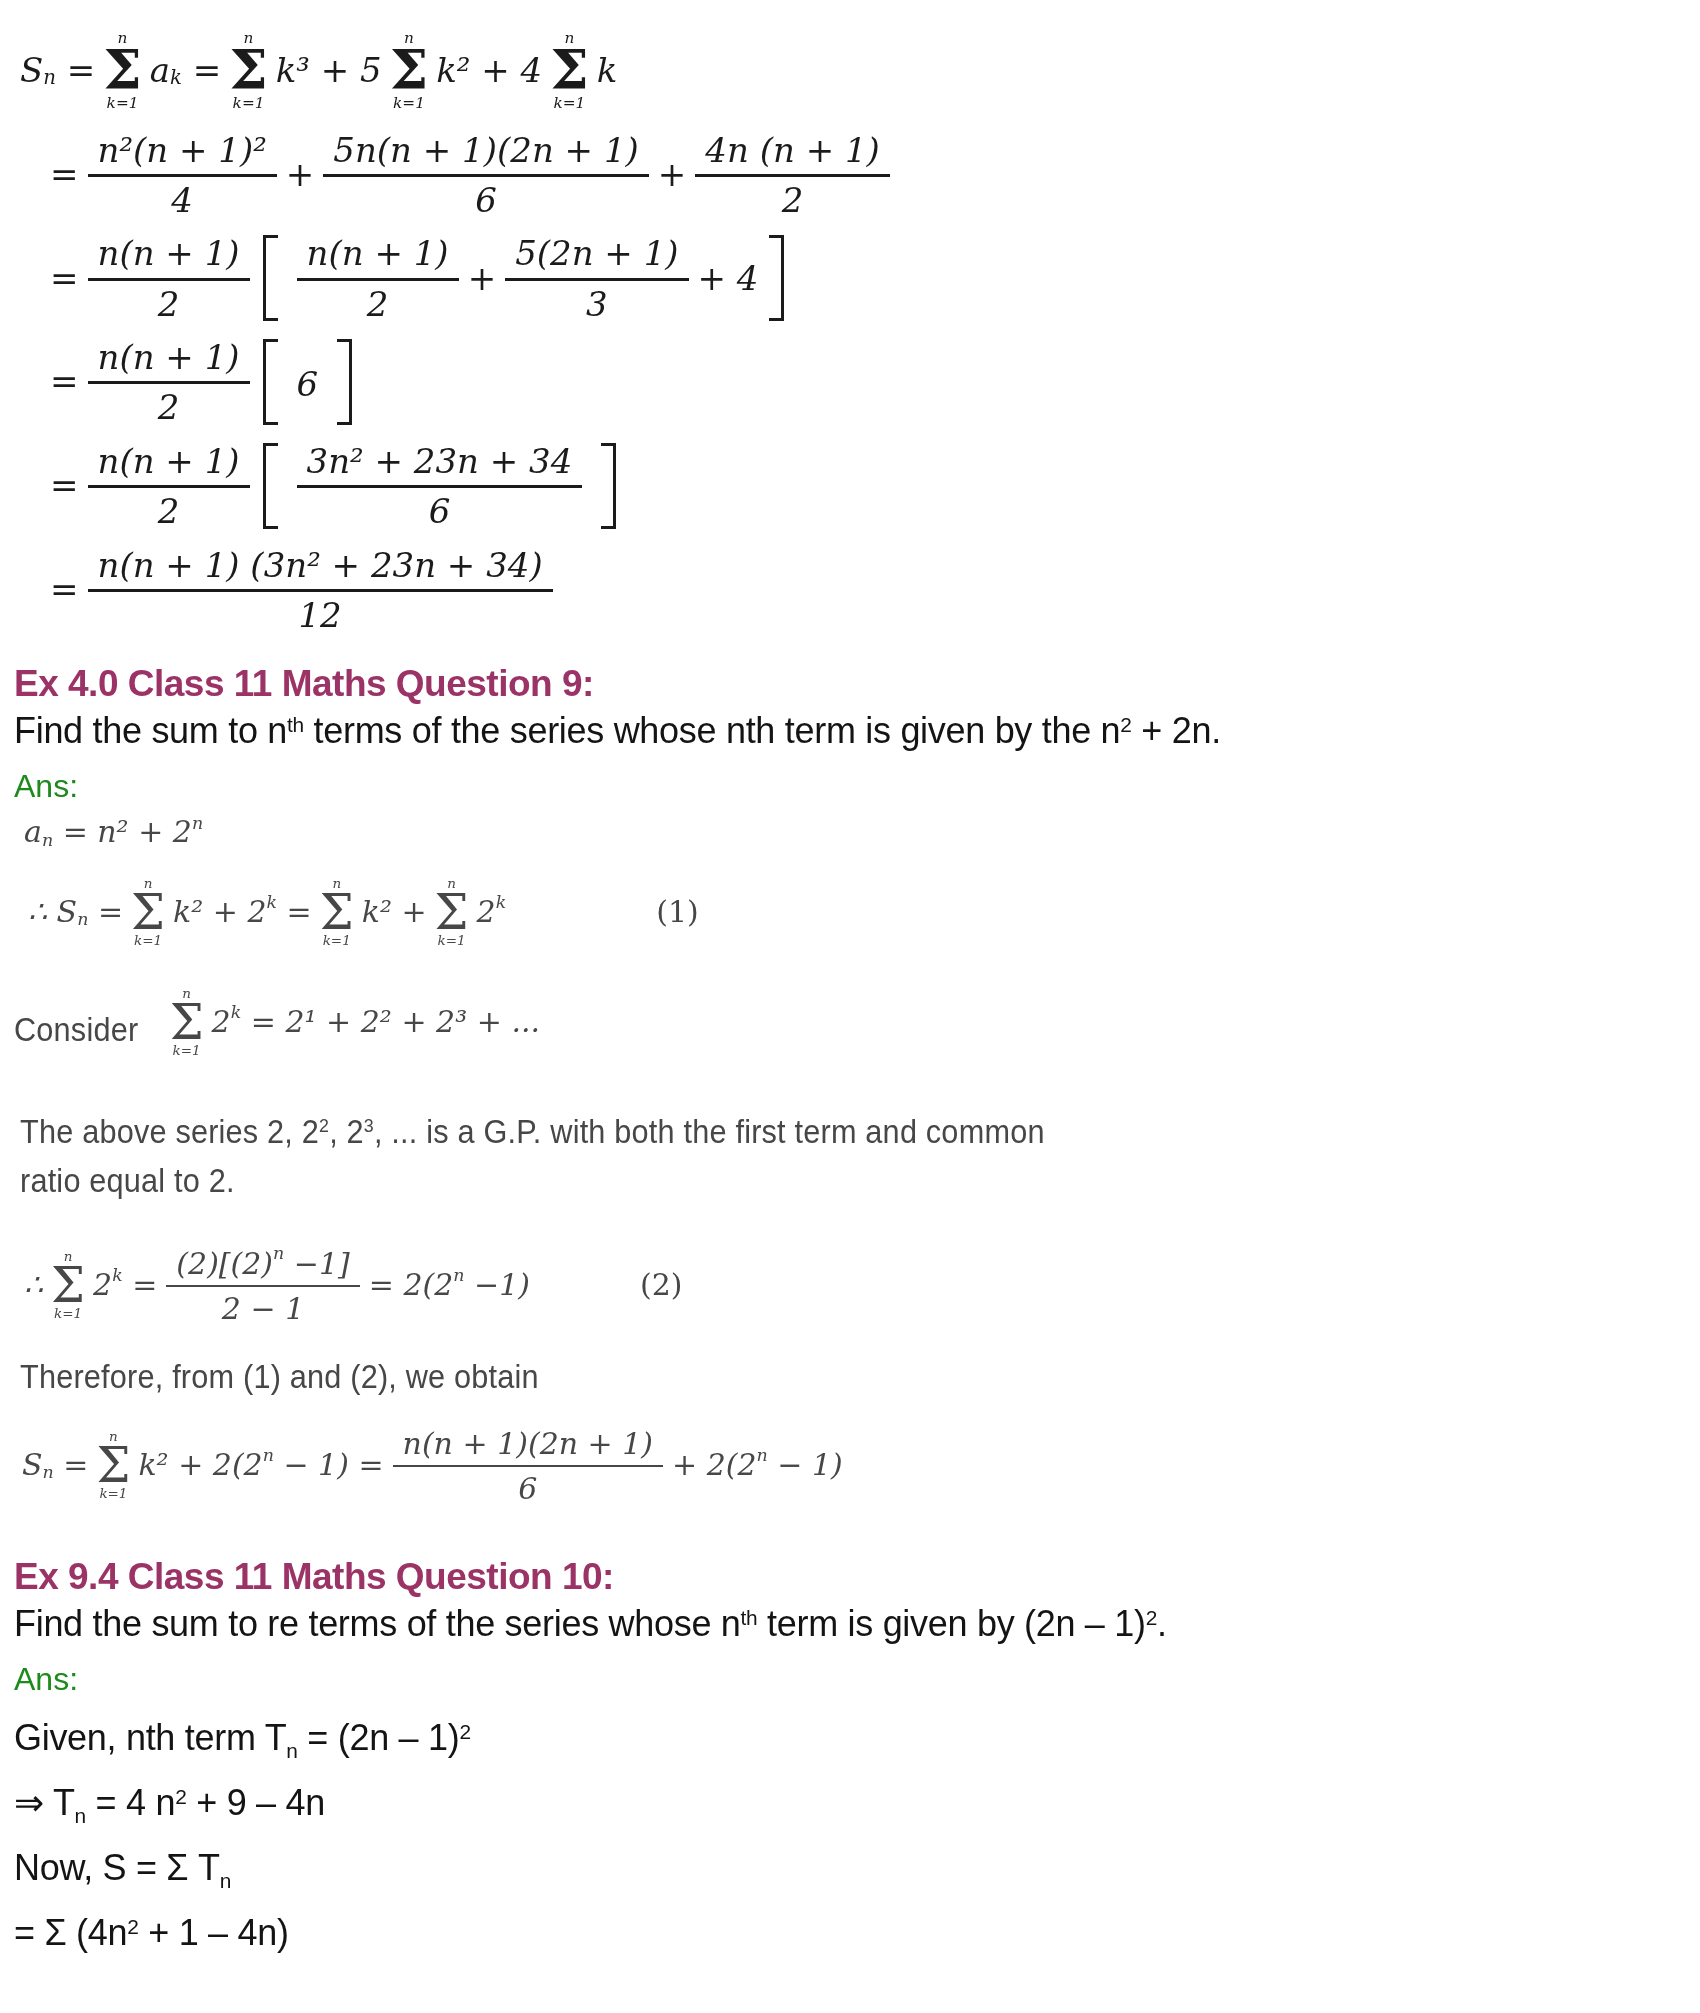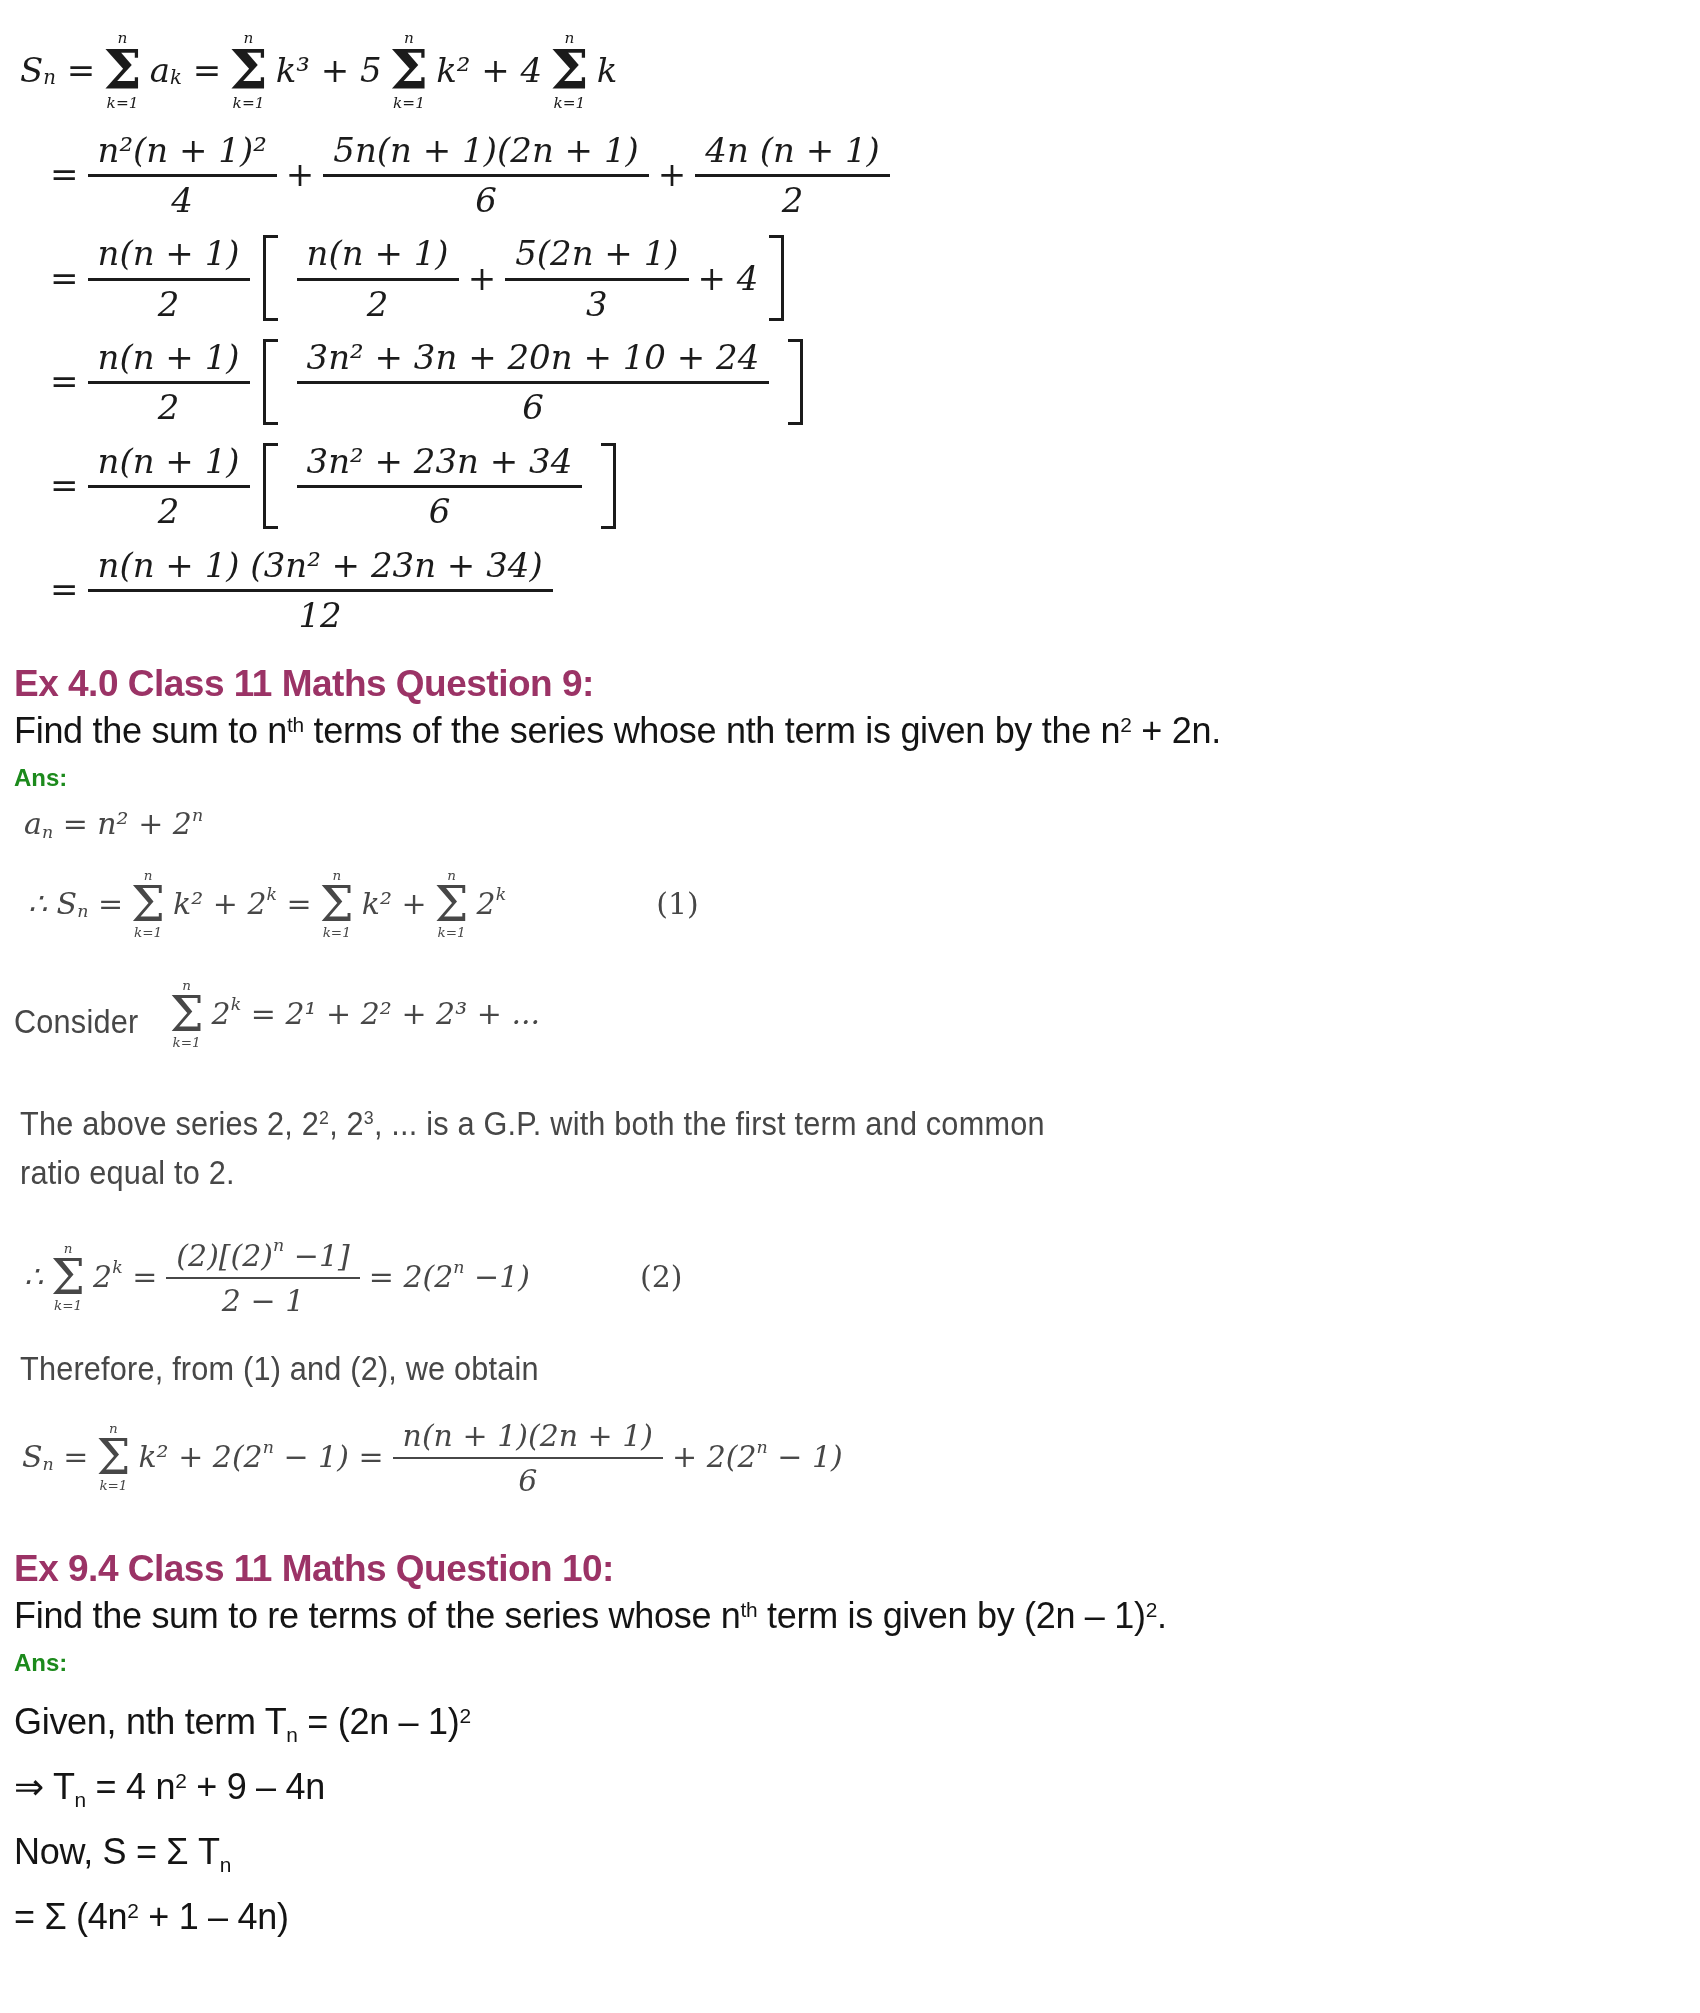--- a/index.html
+++ b/index.html
@@ -37,21 +37,21 @@
   .fr-den{display:flex;align-items:center;padding-top:5px;}
   .t-lb,.t-rb{align-self:stretch;width:12px;border-top:3px solid currentColor;
           border-bottom:3px solid currentColor;margin:2px 10px 2px 4px;}
   .t-lb{border-left:3px solid currentColor;}
   .t-rb{border-right:3px solid currentColor;margin:2px 4px 2px 10px;}
   
   .q-heading{font-weight:bold;font-size:37px;line-height:44px;margin:0;
              color:var(--heading);letter-spacing:-0.5px;}
   .q-text{font-size:36px;line-height:42px;margin-top:4px;color:var(--body);
           letter-spacing:-0.3px;white-space:nowrap;}
-  .ans-label{font-weight:bold;font-size:24px;line-height:42px;margin-top:0;
+  .ans-label{font-weight:normal;font-size:32px;line-height:42px;margin-top:8px;
              color:var(--ans);}
   .scan-text{font-size:33px;line-height:44px;color:var(--scan);
              letter-spacing:0.2px;transform:scaleX(0.93);transform-origin:0 50%;
              white-space:nowrap;}
   .an-eq{margin-top:8px;margin-left:10px;font-size:30px;}
   .eq1{margin-top:26px;margin-left:14px;}
   .consider-row{display:flex;align-items:flex-end;margin-top:38px;gap:14px;}
   .consider-row .m-line{margin-bottom:-6px;}
   .para{margin-top:58px;margin-left:6px;}
   .eq2{margin-top:42px;margin-left:10px;}
@@ -162,23 +162,20 @@
         <span class="t-frac">
           <span class="fr-num">
             <span class="t-txt">n(n + 1)</span>
           </span>
           <span class="fr-den">
             <span class="t-txt">2</span>
           </span>
         </span>
         <span class="t-lb"></span>
         <span class="t-frac">
-          <span class="fr-num">
-            <span class="t-txt">3n² + 3n + 20n + 10 + 24</span>
-          </span>
           <span class="fr-den">
             <span class="t-txt">6</span>
           </span>
         </span>
         <span class="t-rb"></span>
       </div>
     <div class="m-line scan-dark">
         <span class="t-txt">=</span>
         <span class="t-frac">
           <span class="fr-num">

